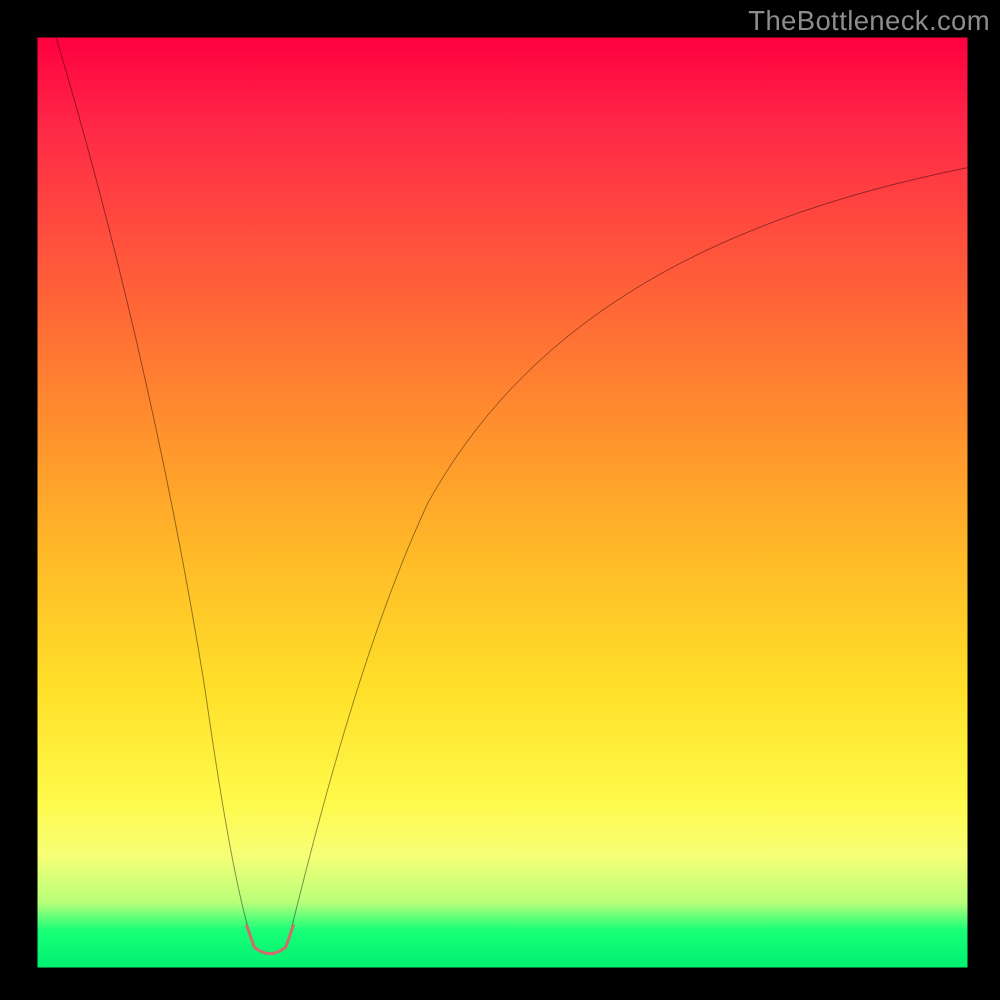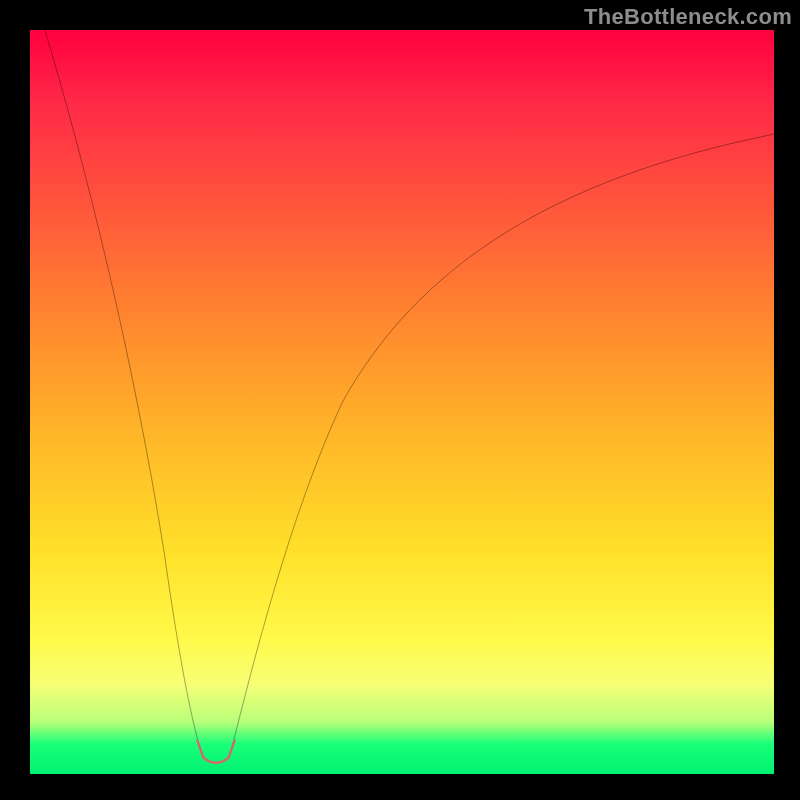--- a/index.html
+++ b/index.html
@@ -49,21 +49,21 @@
     inset: 0;
     width: 100%;
     height: 100%;
   }
   .watermark {
     position: absolute;
     top: 4px;
     right: 8px;
     color: #8d8d8d;
     font-size: 22px;
-    font-weight: 700;
+    font-weight: 400;
     letter-spacing: 0.3px;
   }
 </style>
 </head>
 <body>
 
 <div class="stage">
 
   <div class="watermark">TheBottleneck.com</div>
 

